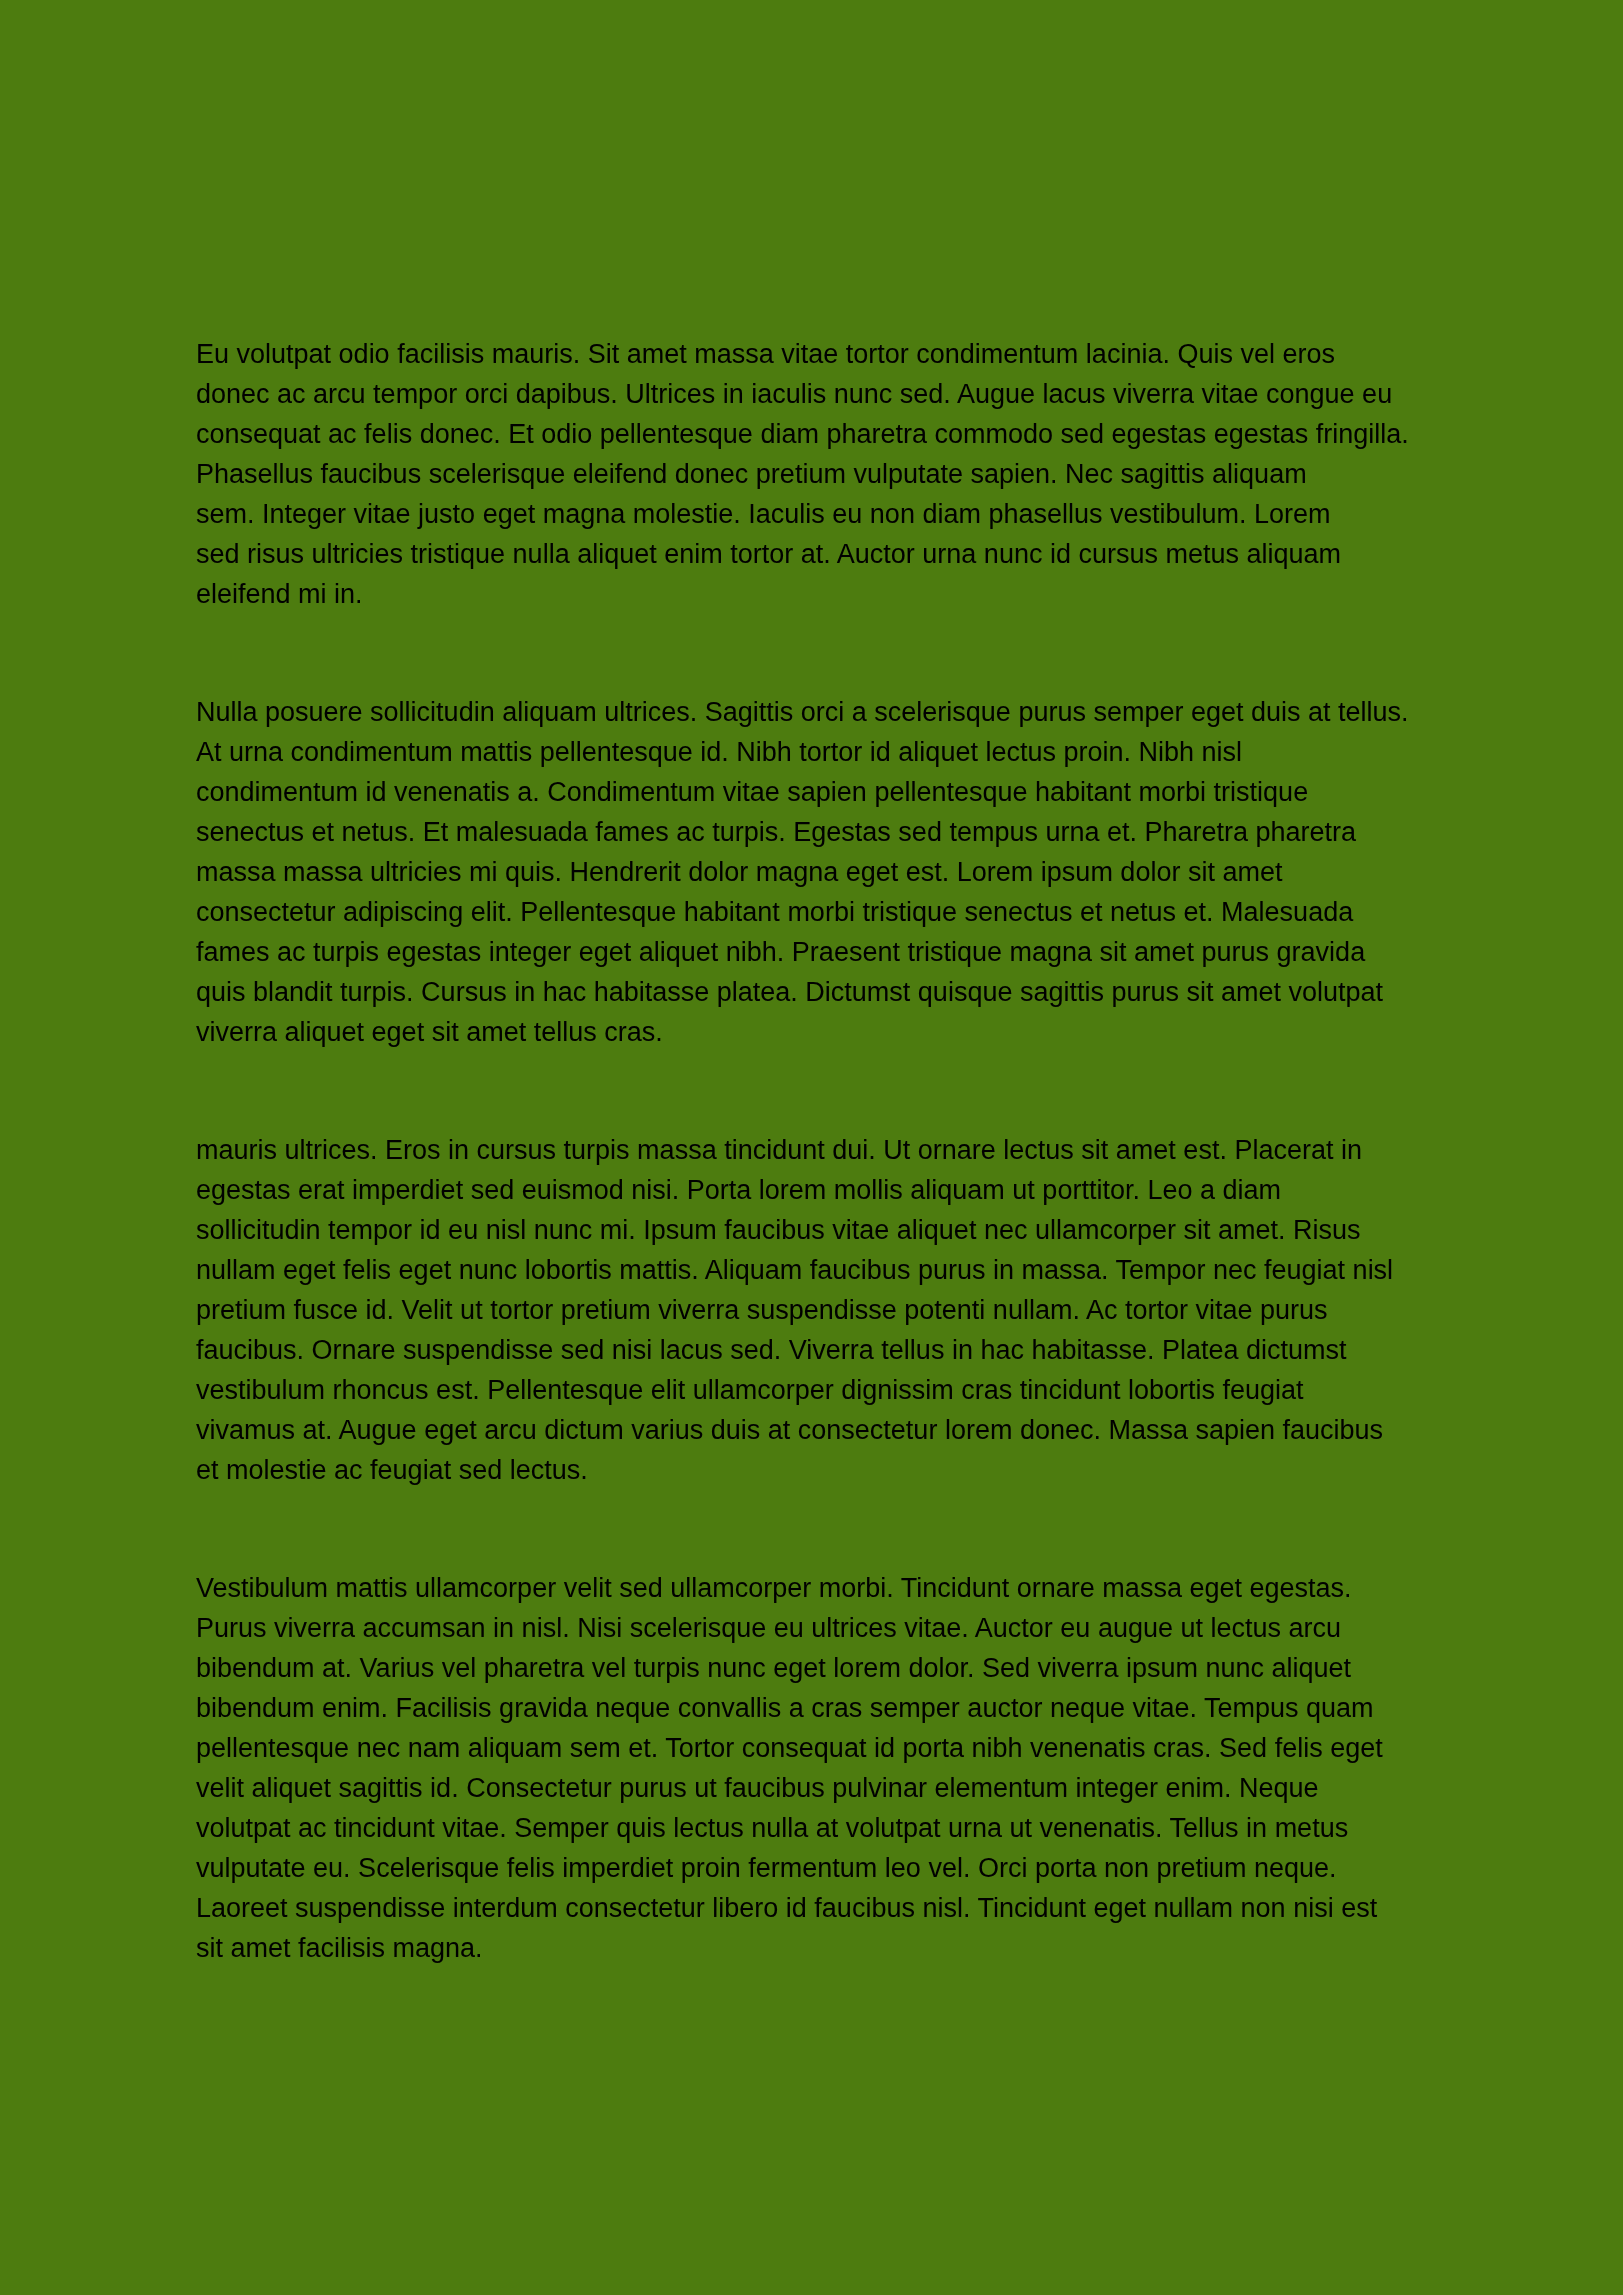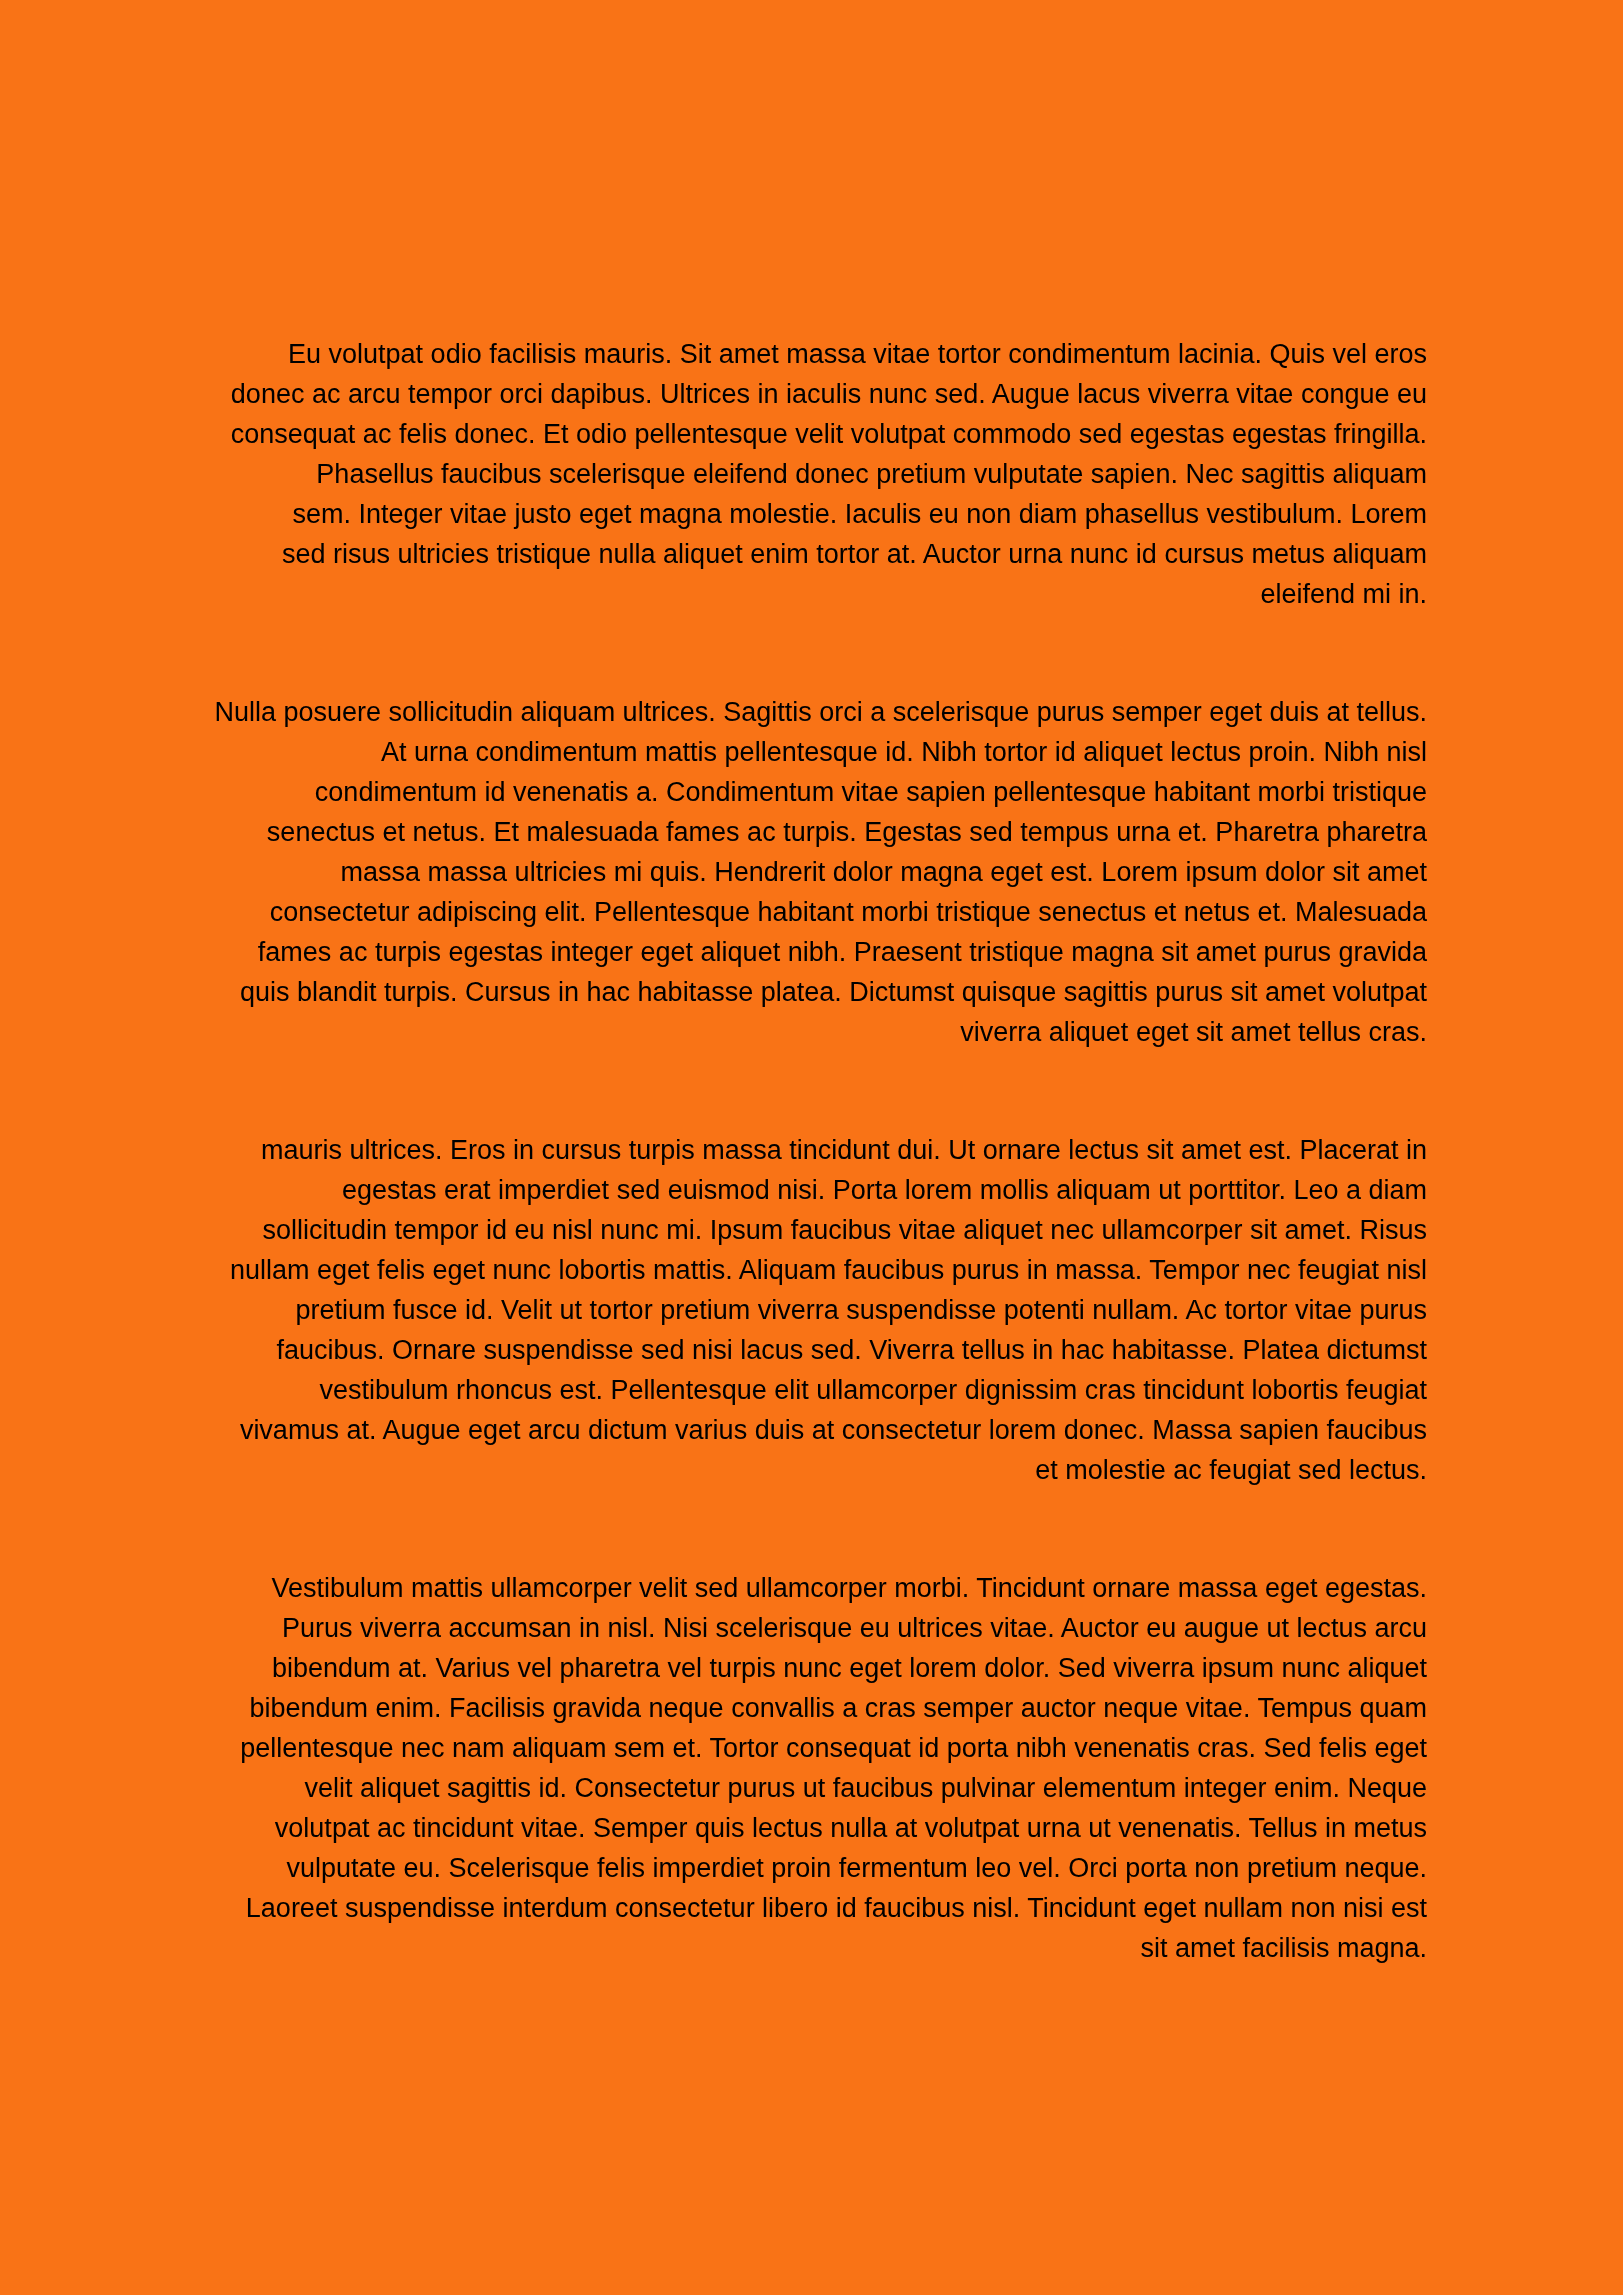--- a/index.html
+++ b/index.html
@@ -12,22 +12,21 @@
     background: #ffffff;
     overflow: hidden;
     position: relative;
   }
   .page {
     position: absolute;
     left: 0;
     top: 0;
     width: 1623px;
     height: 2295px;
-    background: #f97316;
-    text-align: right;
+    background: #4d7c0f;
   }
   .doc-text {
     position: absolute;
     left: 196px;
     top: 256px;
     width: 1231px;
     font-family: "Liberation Sans", "DejaVu Sans", sans-serif;
     font-size: 27px;
     line-height: 40px;
     color: #000000;
@@ -47,21 +46,21 @@
 </head>
 <body>
 
 <div class="page">
   <div class="doc-text">
 
     <p class="para">
       </p>
       <div class="line">Eu volutpat odio facilisis mauris. Sit amet massa vitae tortor condimentum lacinia. Quis vel eros</div>
       <div class="line">donec ac arcu tempor orci dapibus. Ultrices in iaculis nunc sed. Augue lacus viverra vitae congue eu</div>
-      <div class="line">consequat ac felis donec. Et odio pellentesque velit volutpat commodo sed egestas egestas fringilla.</div>
+      <div class="line">consequat ac felis donec. Et odio pellentesque diam pharetra commodo sed egestas egestas fringilla.</div>
       <div class="line">Phasellus faucibus scelerisque eleifend donec pretium vulputate sapien. Nec sagittis aliquam</div>
       <div class="line">sem. Integer vitae justo eget magna molestie. Iaculis eu non diam phasellus vestibulum. Lorem</div>
       <div class="line">sed risus ultricies tristique nulla aliquet enim tortor at. Auctor urna nunc id cursus metus aliquam</div>
       <div class="line">eleifend mi in.</div>
     <p></p>
 
     <p class="para">
       </p>
       <div class="line">Nulla posuere sollicitudin aliquam ultrices. Sagittis orci a scelerisque purus semper eget duis at tellus.</div>
       <div class="line">At urna condimentum mattis pellentesque id. Nibh tortor id aliquet lectus proin. Nibh nisl</div>

